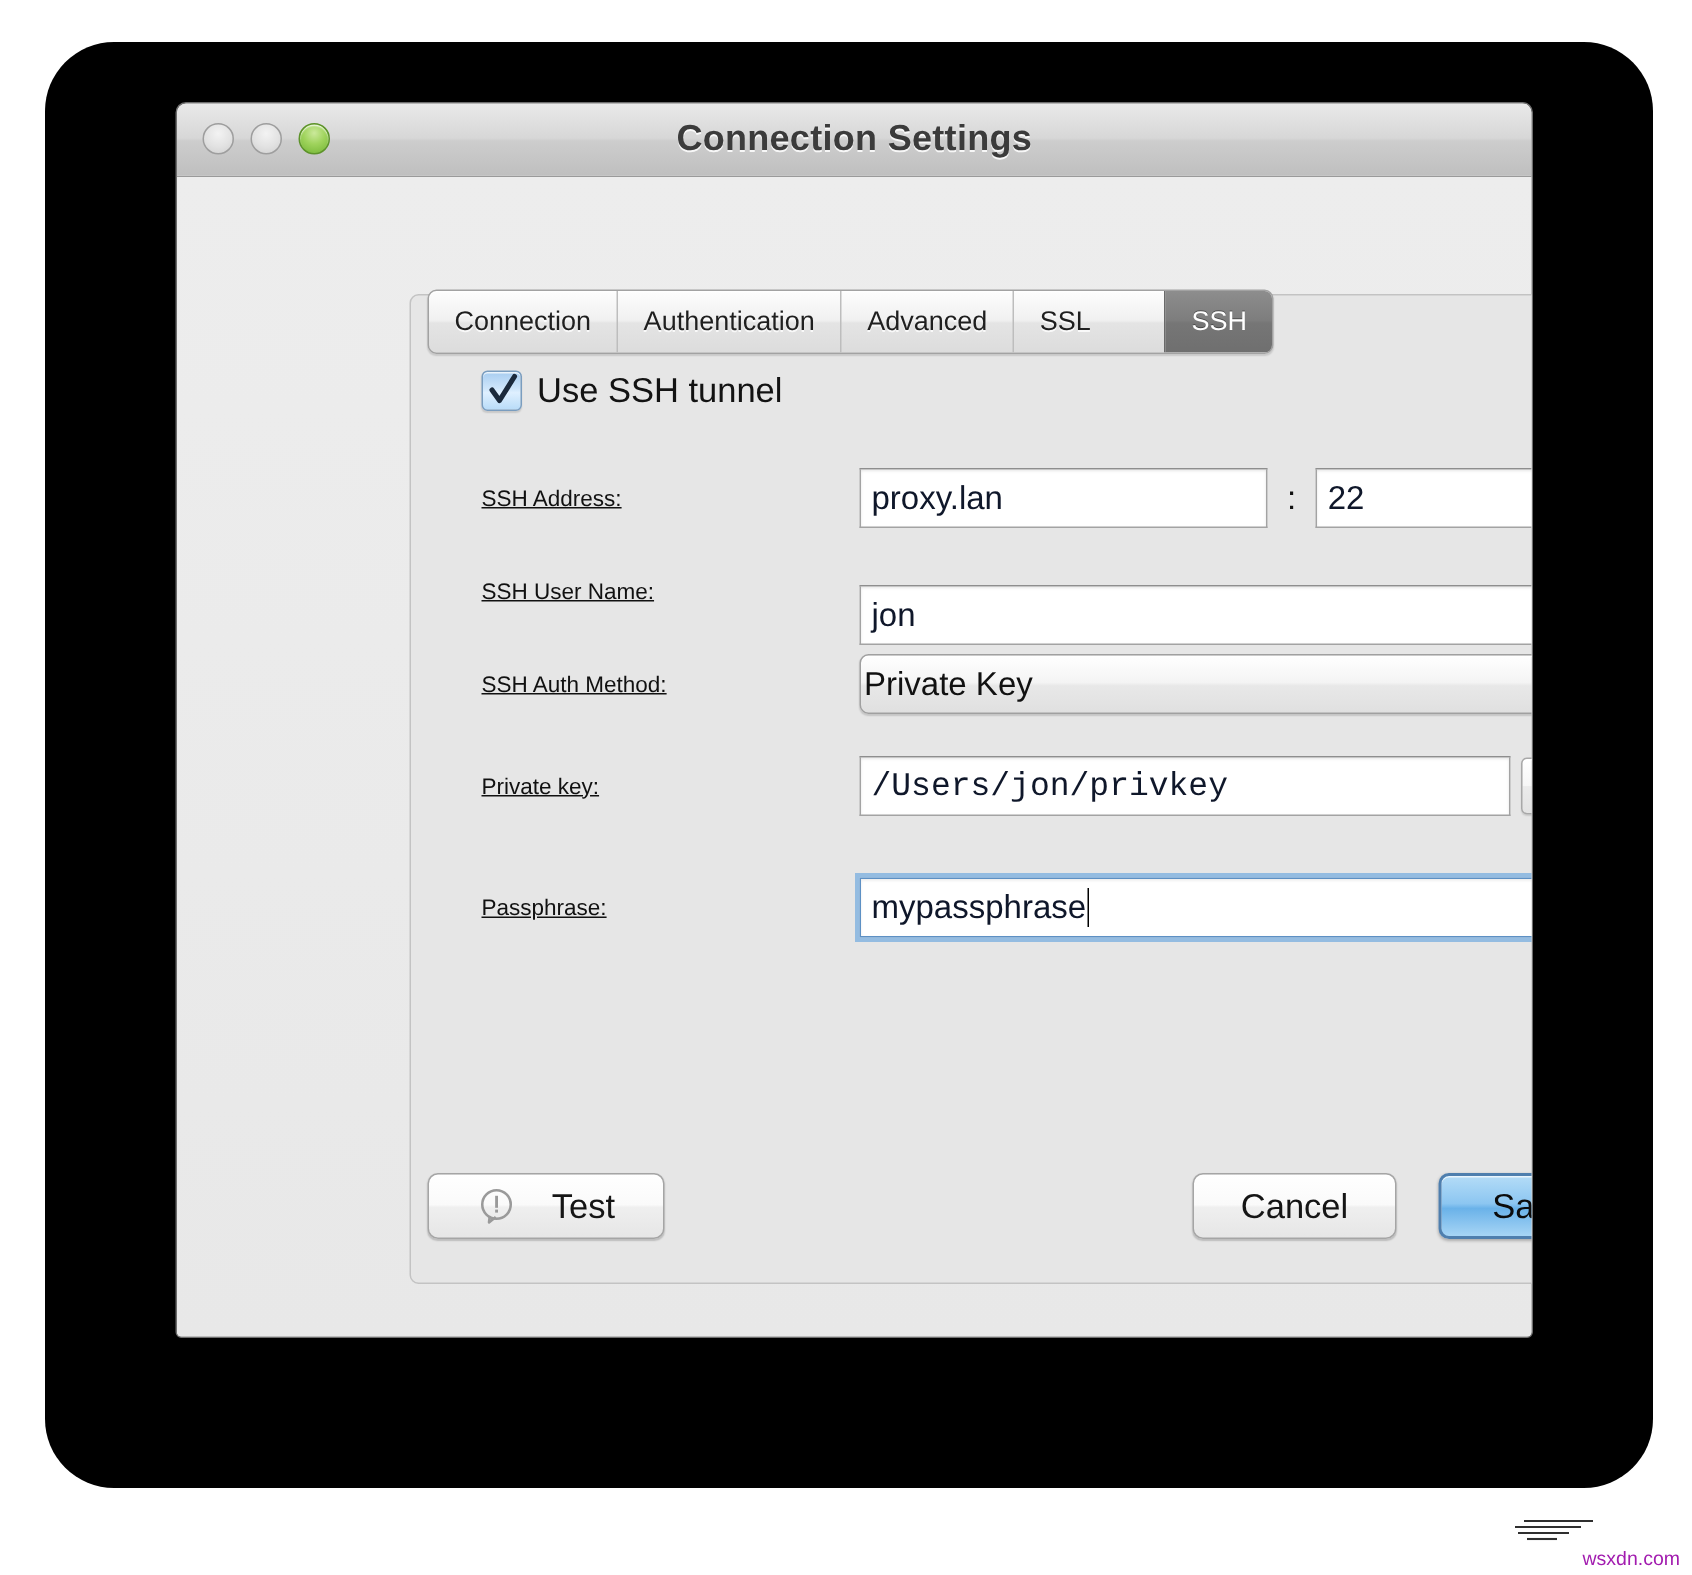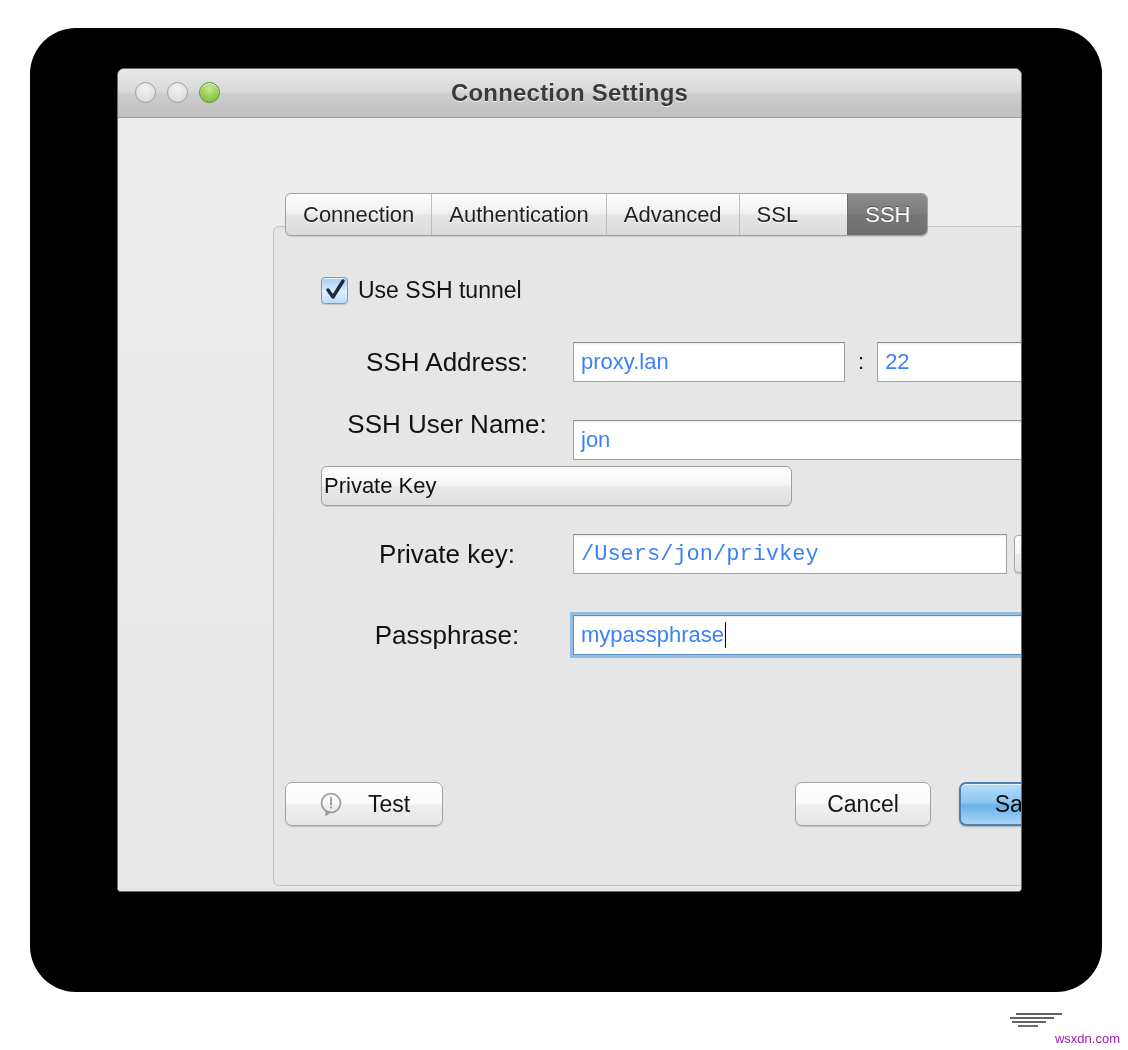--- a/index.html
+++ b/index.html
@@ -104,21 +104,21 @@
     background: linear-gradient(to bottom, #fdfdfd 0%, #f0f0f0 48%, #e4e4e4 52%, #dcdcdc 100%);
     box-shadow: 0 1px 1px rgba(0,0,0,0.13), inset 0 1px 0 rgba(255,255,255,0.9);
     z-index: 4;
     overflow: hidden;
   }
   .tab {
     display: flex;
     align-items: center;
     justify-content: center;
     padding: 16px 17px;
-    font-size: 22px;
+    font-size: 18px;
     color: #1f1f1f;
     border-left: 1px solid #bdbdbd;
     box-sizing: border-box;
     height: 100%;
     text-shadow: 0 1px 0 rgba(255,255,255,0.8);
     white-space: nowrap;
     cursor: default;
   }
   .tab:first-child { border-left: none; }
   .tab.selected {
@@ -126,28 +126,27 @@
     color: #ffffff;
     text-shadow: 0 -1px 0 rgba(0,0,0,0.4);
     border-left: 1px solid #6a6a6a;
     margin-left: 32px;
   }
 
   
   #panel {
     position: absolute;
     left: 155px;
-    top: 108px;
+    top: 78px;
     width: 818px;
     height: 660px;
     background: #e6e6e6;
     border: 1px solid #c3c3c3;
     border-radius: 6px;
     box-sizing: border-box;
-    text-align: center;
   }
 
   
   #check-row {
     position: absolute;
     left: 47px;
     top: 50px;
     display: flex;
     align-items: center;
     gap: 10px;
@@ -171,33 +170,34 @@
 
   
   .form-row {
     position: absolute;
     left: 47px;
     display: flex;
     align-items: center;
     height: 40px;
   }
   .form-label {
-    font-size: 26px;
+    font-size: 15px;
     color: #111111;
     width: 252px;
     flex: none;
+    text-decoration: underline;
   }
   .txt {
     height: 40px;
     background: #ffffff;
     border: 1px solid #a3a3a3;
     border-top-color: #8e8e8e;
     box-sizing: border-box;
     font-size: 22px;
-    color: #3b82f6;
+    color: #0f172a;
     padding: 0 7px;
     display: flex;
     align-items: center;
     box-shadow: inset 0 1px 2px rgba(0,0,0,0.10);
     cursor: text;
     overflow: hidden;
     white-space: nowrap;
   }
   .colon {
     font-size: 22px;
@@ -334,20 +334,21 @@
         <div class="colon">:</div>
         <div class="txt" style="width:157px;">22</div>
       </div>
 
       <div class="form-row" style="top:177px;">
         <div class="form-label">SSH User Name:</div>
         <div class="txt" style="width:471px;margin-top:32px;">jon</div>
       </div>
 
       <div class="form-row" style="top:239px;">
+        <div class="form-label">SSH Auth Method:</div>
         <div class="popup" style="width:471px;">
           <span>Private Key</span>
 
         </div>
       </div>
 
       <div class="form-row" style="top:307px;">
         <div class="form-label">Private key:</div>
         <div class="txt" style="width:434px;font-family:Liberation Mono, monospace;">/Users/jon/privkey</div>
         <div class="browse-btn">...</div>

